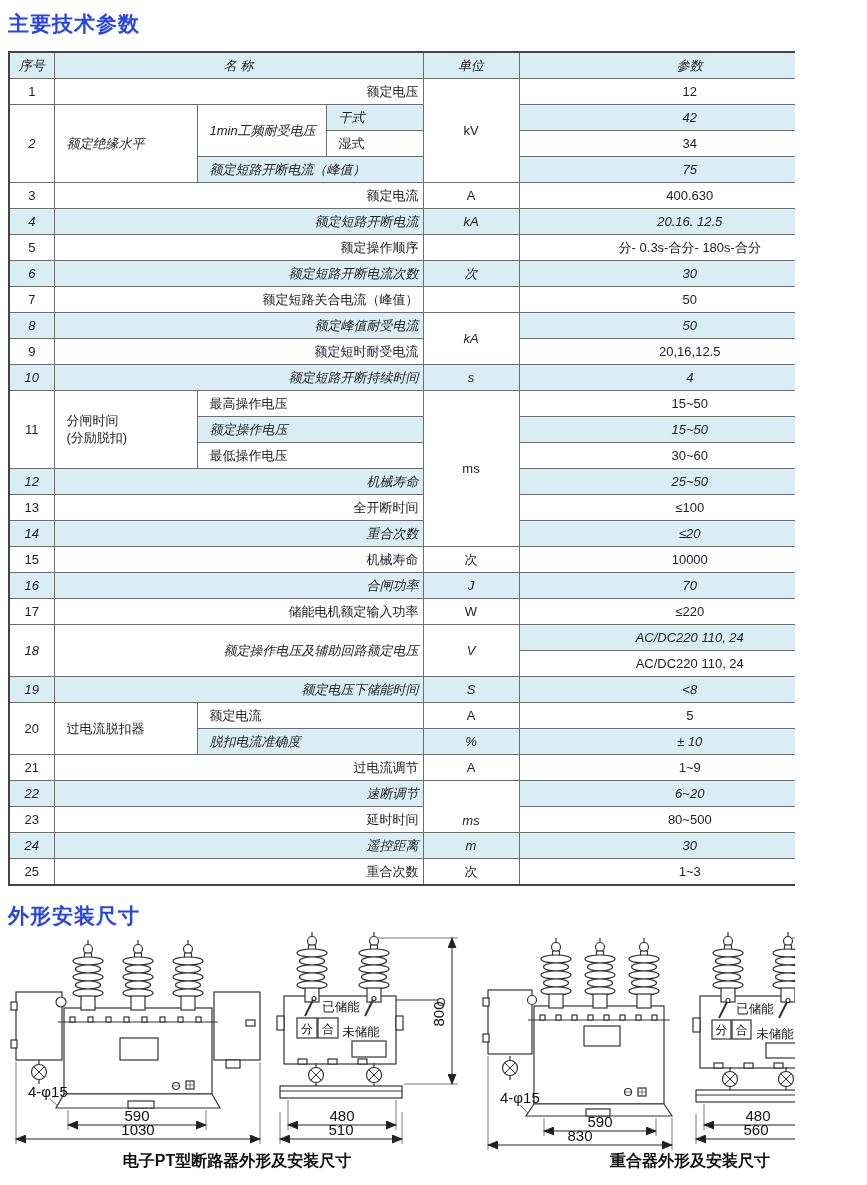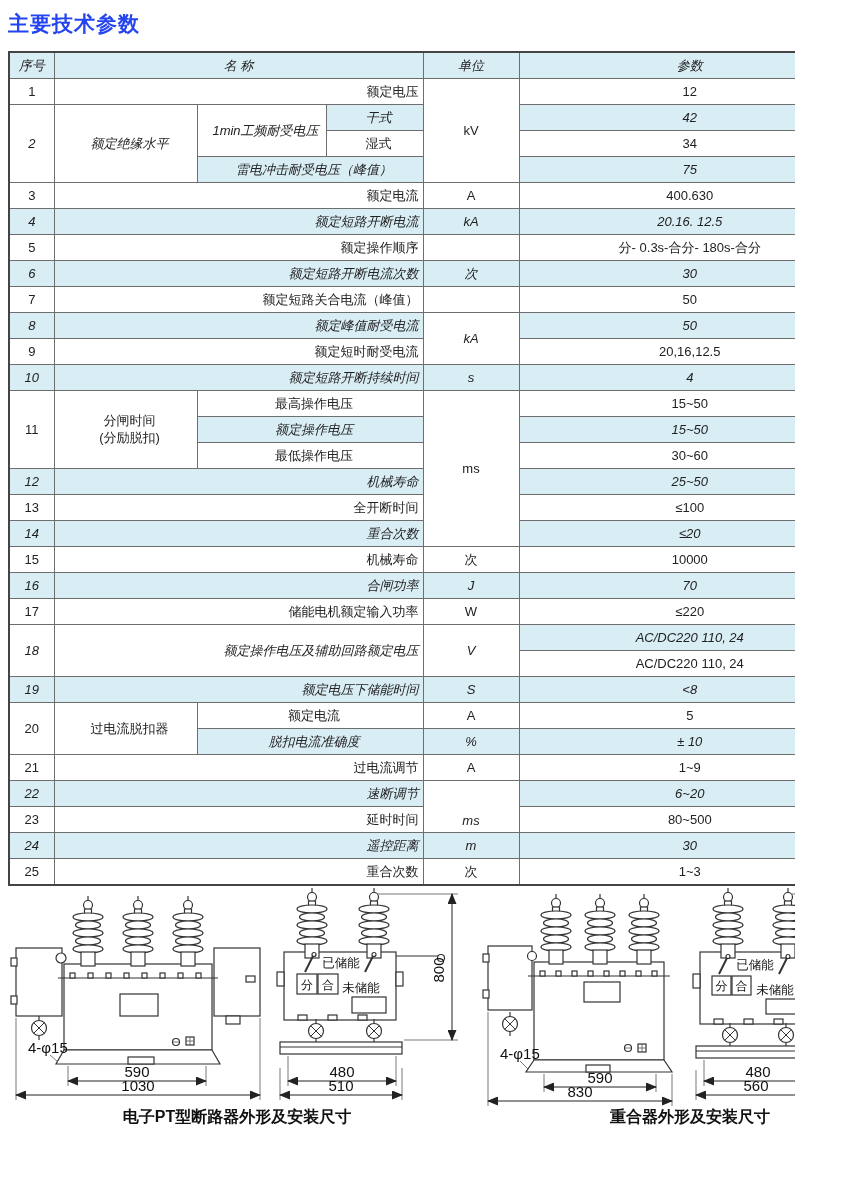--- a/index.html
+++ b/index.html
@@ -7,21 +7,21 @@
   .page { width:795px; height:1185px; background:#fff; overflow:hidden; position:relative; }
   h1.sec { font-size:21px; font-weight:bold; color:#2444ef; margin:10px 0 13px 8px; letter-spacing:1px; }
   table.params { border-collapse:collapse; table-layout:fixed; width:852px; margin-left:8px;
                  font-size:13px; border:2px solid #444; }
   table.params td, table.params th { border:1px solid #6e6e6e; height:25px; padding:0 4px;
                  font-weight:normal; overflow:hidden; }
   tr.b td, tr.b th { background:#d9edf5;font-style:italic; }
   td.wt { background:#fff !important; }
   .c  { text-align:center; }
   .n  { text-align:right; padding-left:26px !important; }
-  .n2 { text-align:center; padding-left:12px !important; }
+  .n2 { text-align:left; padding-left:12px !important; }
   .pre { white-space:pre-line; line-height:1.3; }
   .low { vertical-align:bottom; padding-bottom:4px !important; }
   .drawings { margin-top:2px; }
   svg { font-family:inherit; }
   .fw   { fill:#fff; stroke:#333; stroke-width:1.2; }
   .dr   { fill:none; stroke:#333; stroke-width:1.2; }
   .thin { stroke:#555; stroke-width:0.8; fill:none; }
   .dim  { stroke:#222; stroke-width:1; fill:none; }
   .dtext { font-size:15px; fill:#111; }
   .ltext { font-size:12.5px; fill:#111; }
@@ -64,21 +64,21 @@
         <td class="n2 wt" rowspan="3">额定绝缘水平</td>
         <td class="n2 wt" rowspan="2">1min工频耐受电压</td>
         <td class="n2">干式</td>
         <td class="c">42</td>
       </tr>
       <tr>
         <td class="n2">湿式</td>
         <td class="c">34</td>
       </tr>
       <tr class="b">
-        <td class="n2" colspan="2">雷电冲击耐受电压（峰值）</td>
+        <td class="n2" colspan="2">额定短路开断电流（峰值）</td>
         <td class="c">75</td>
       </tr>
       <tr>
         <td class="c">3</td>
         <td class="n" colspan="3">额定电流</td>
         <td class="c">A</td>
         <td class="c">400.630</td>
       </tr>
       <tr class="b">
         <td class="c">4</td>
@@ -222,20 +222,21 @@
       </tr>
       <tr>
         <td class="c">25</td>
         <td class="n" colspan="3">重合次数</td>
         <td class="c">次</td>
         <td class="c">1~3</td>
       </tr>
     </tbody>
   </table>
 
+  <h1 class="sec" style="margin-top:16px; margin-bottom:2px;">外形安装尺寸</h1>
 
   <div class="drawings">
   <svg width="867" height="242" viewBox="0 0 867 242">
     <defs>
       <marker id="ah" markerWidth="11" markerHeight="9" refX="10" refY="4.5" orient="auto-start-reverse" markerUnits="userSpaceOnUse">
         <path d="M0,0 L11,4.5 L0,9 Z" fill="#222"></path>
       </marker>
       <g id="ins">
         <line x1="18" y1="0" x2="18" y2="5" stroke="#333" stroke-width="1.2"></line>
         <circle cx="18" cy="9" r="4.5" class="fw"></circle>

